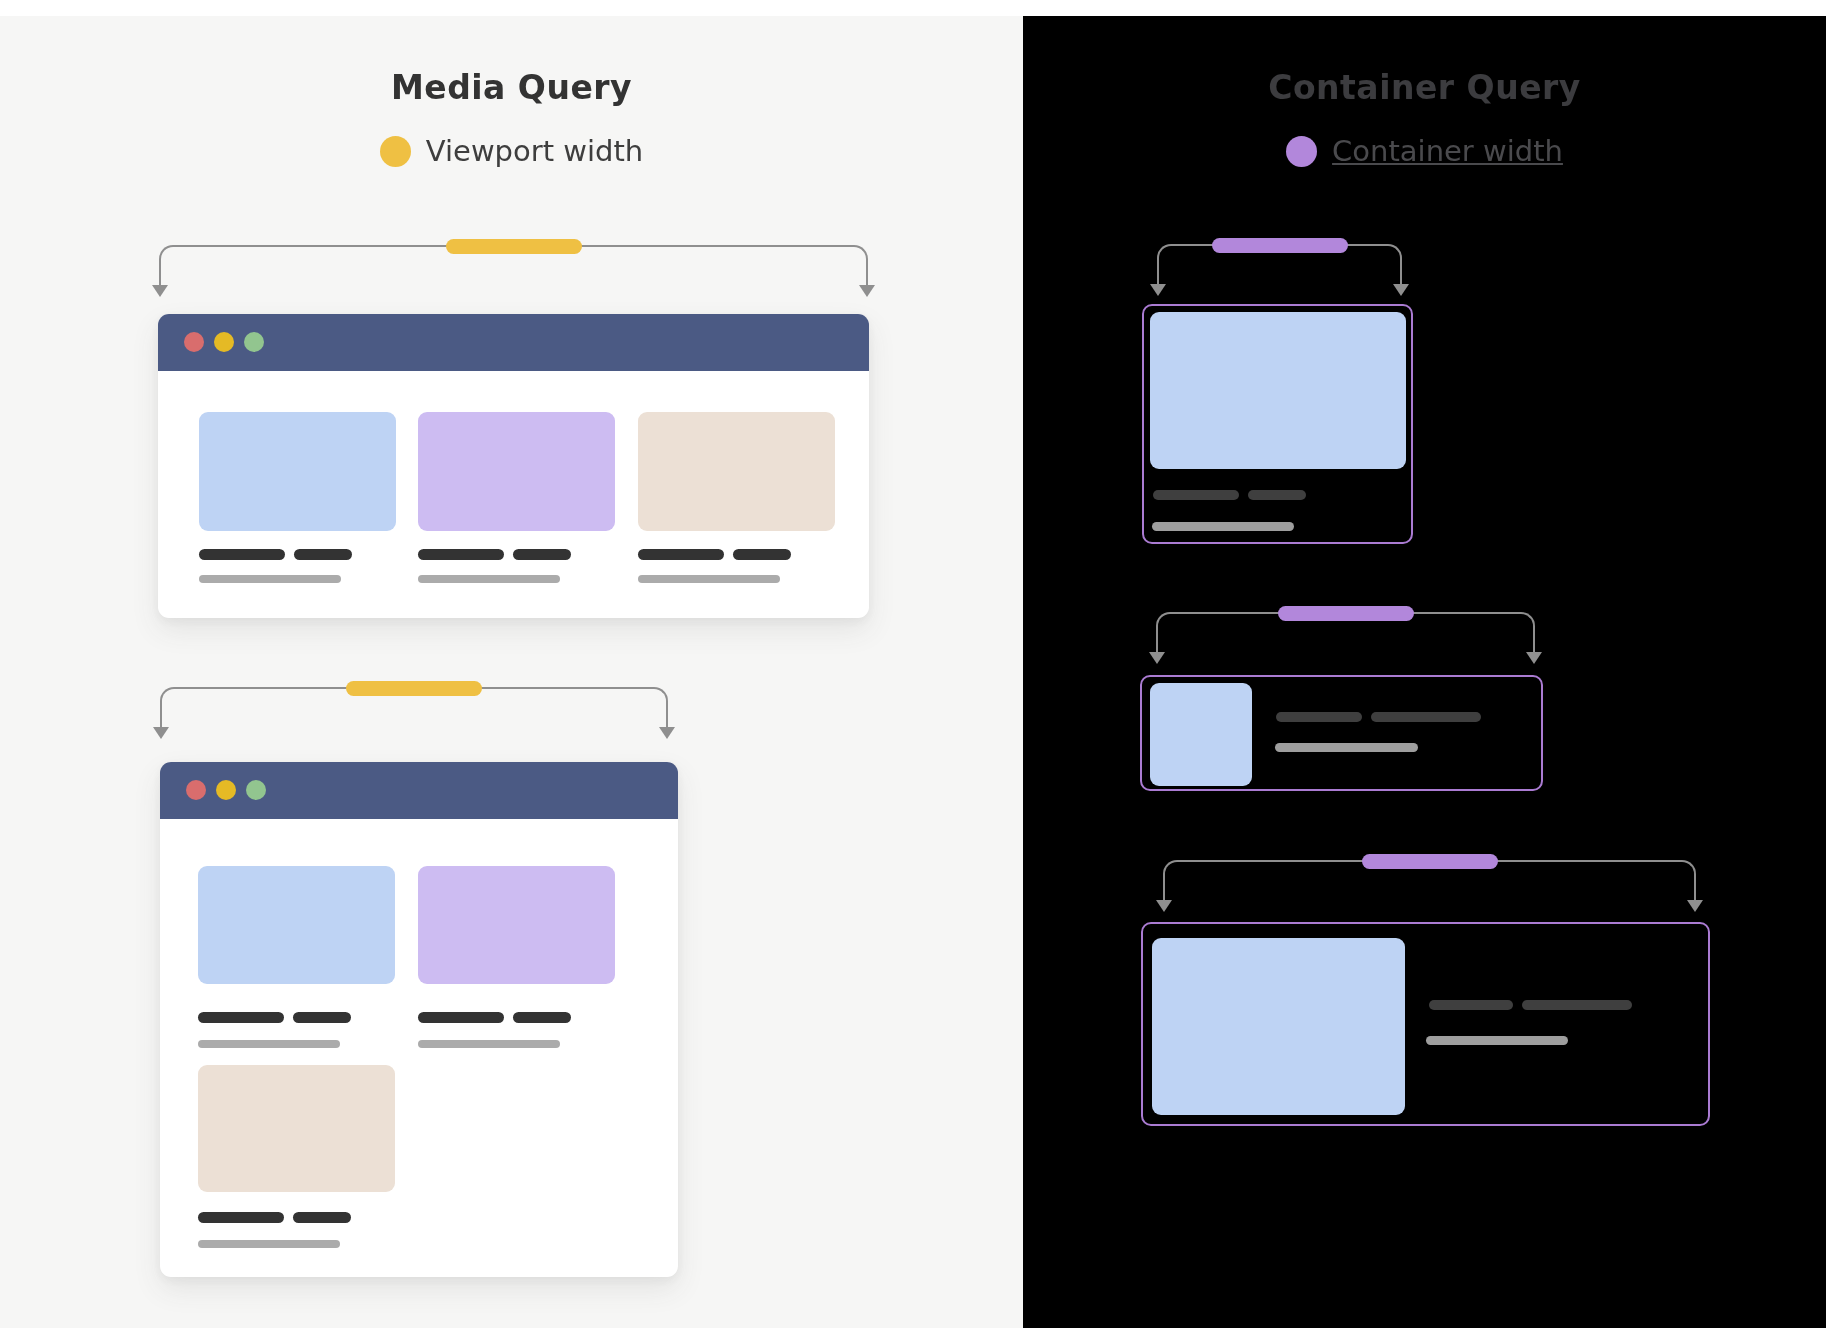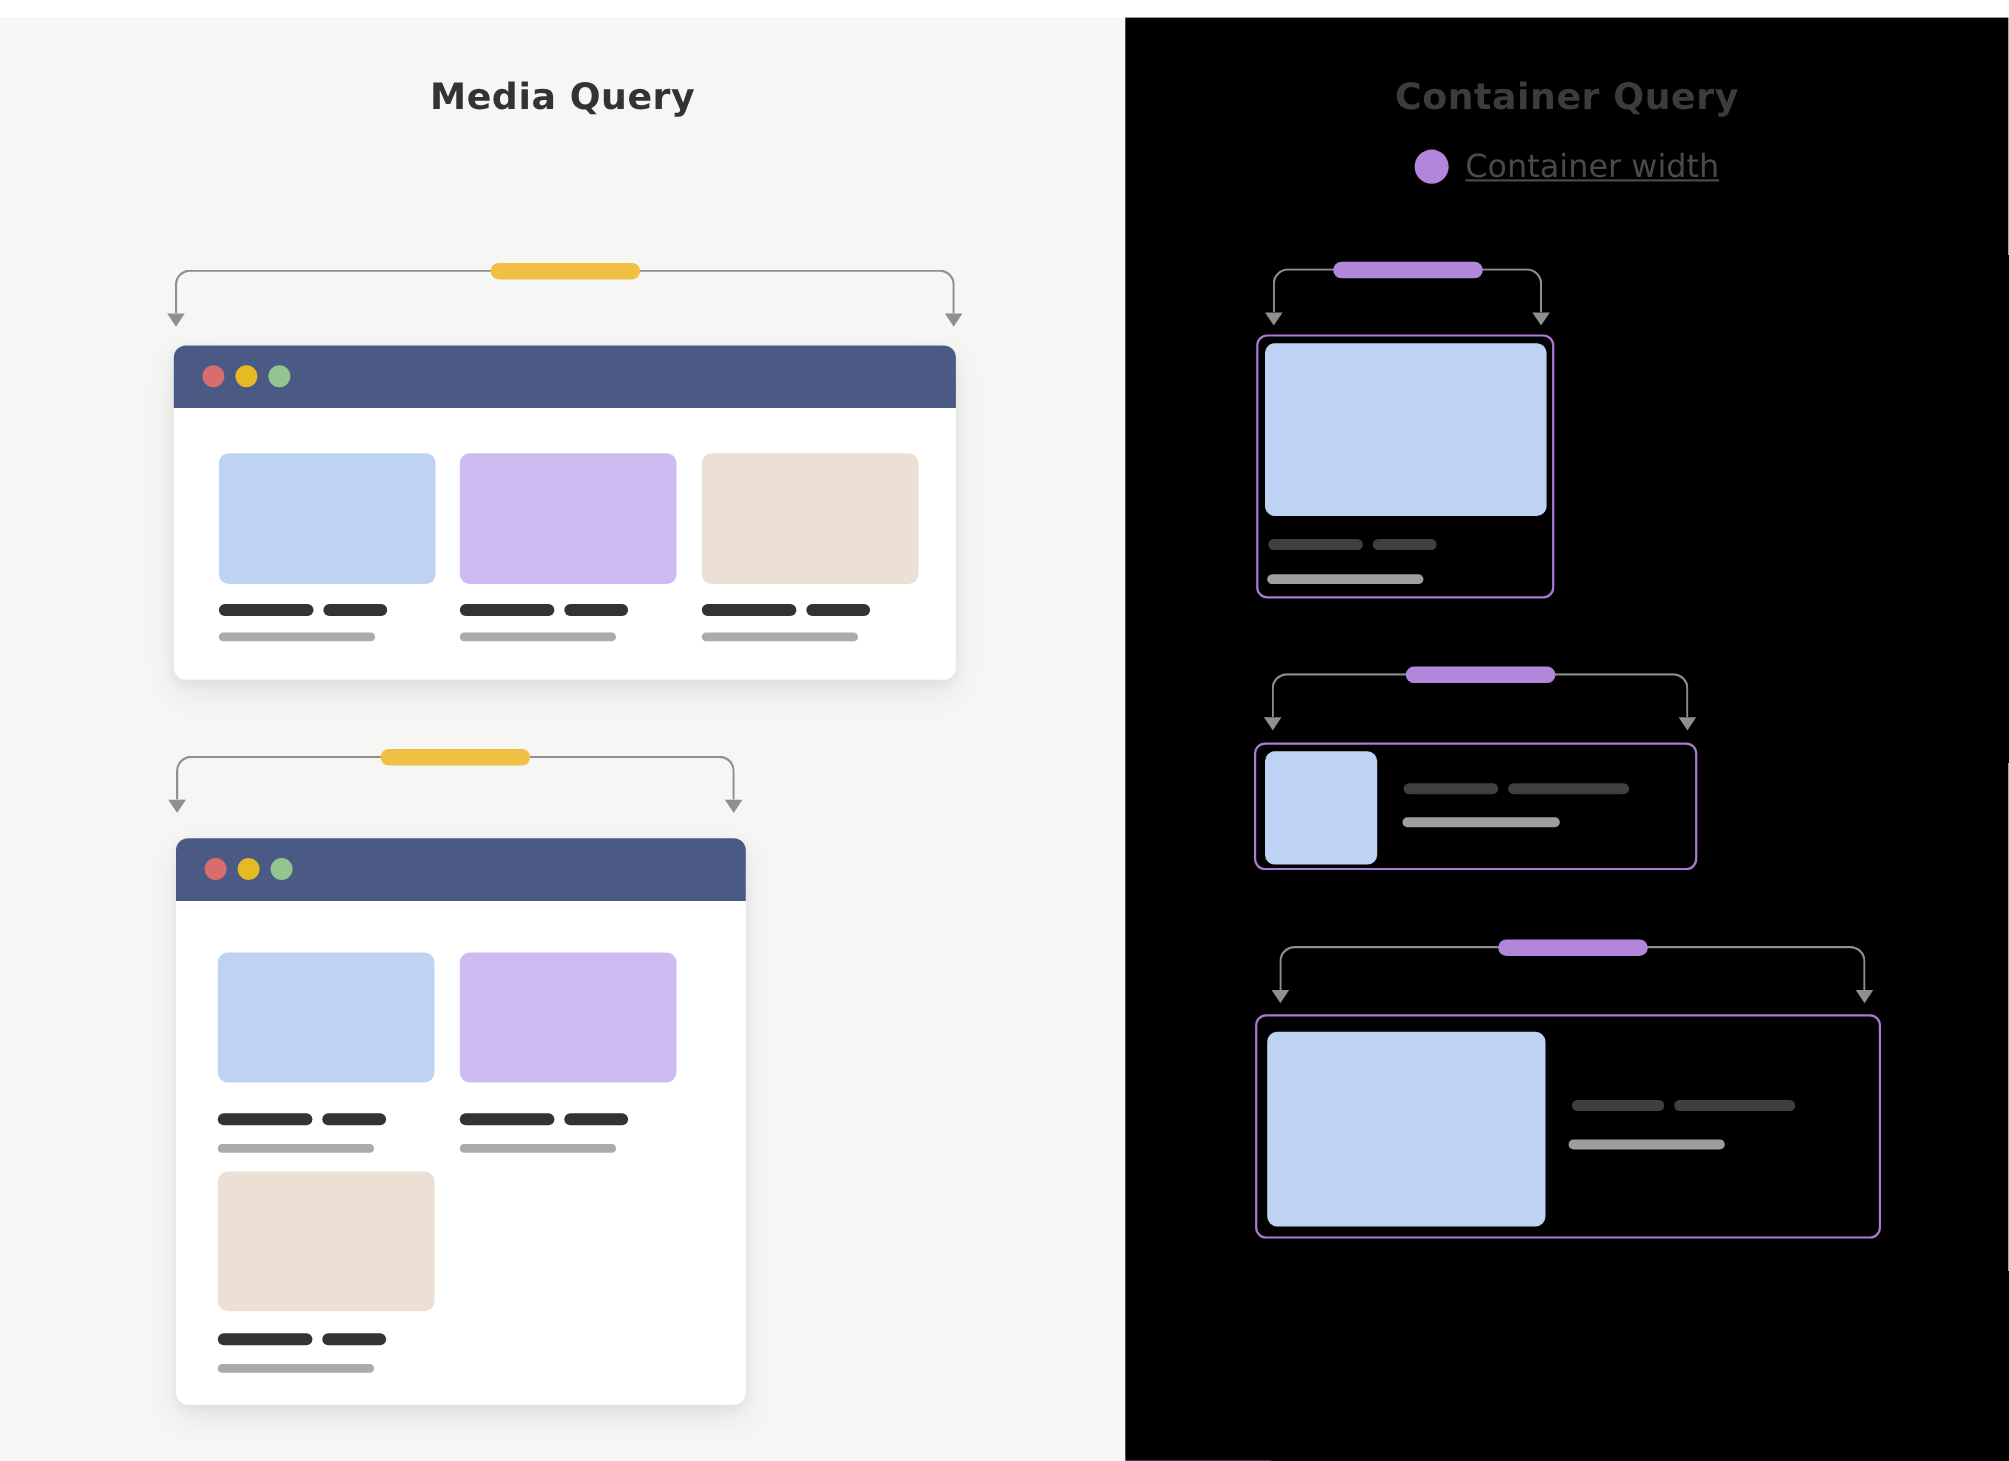--- a/index.html
+++ b/index.html
@@ -91,20 +91,24 @@
 </style>
 </head>
 <body>
 
 <div class="canvas">
 
   <section class="panel light">
 
     <h1 class="panel-title">Media Query</h1>
 
+    <div class="legend">
+      <span class="legend-dot yellow"></span>
+      <span class="legend-label">Viewport width</span>
+    </div>
 
     <div class="bracket" style="left:159px;top:229px;width:709px;">
       <span class="arrow-down left"></span>
       <span class="arrow-down right"></span>
       <span class="width-pill yellow"></span>
     </div>
 
     <div class="browser" style="left:158px;top:298px;width:711px;height:304px;">
       <div class="titlebar">
         <span class="tdot red"></span>

